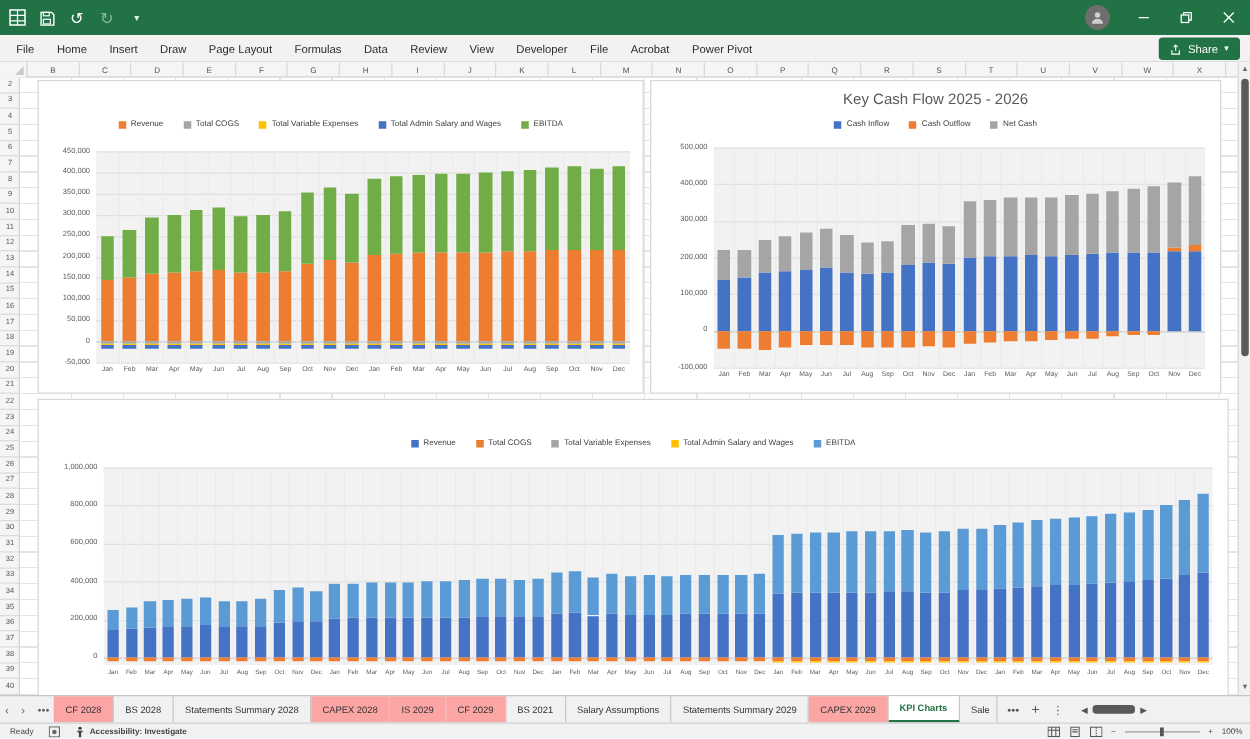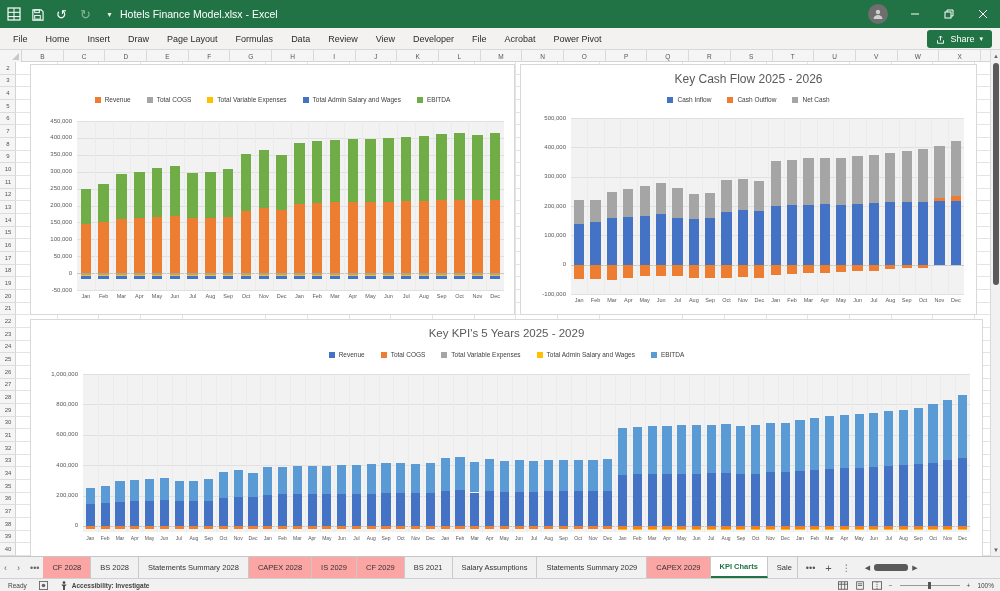--- a/index.html
+++ b/index.html
@@ -97,21 +97,20 @@
         <svg width="13" height="13" viewBox="0 0 14 14">
             <path d="M2 2 h9 l2 2 v9 h-11 z" fill="none" stroke="#fff" stroke-width="1.2"></path>
             <rect x="4" y="8" width="6" height="4" fill="none" stroke="#fff" stroke-width="1"></rect>
             <rect x="4" y="2" width="5" height="3" fill="none" stroke="#fff" stroke-width="1"></rect>
           </svg>
       </span>
       <span class="ico">↺</span>
       <span class="ico dim">↻</span>
       <span class="ico chev">▾</span>
     </div>
-    <div class="title-text">Hotels Finance Model.xlsx  -  Excel</div>
     <div class="win-controls">
       <span class="avatar">
         <svg width="12" height="12" viewBox="0 0 12 12">
             <circle cx="6" cy="4" r="2.2" fill="#cfcfcf"></circle>
             <path d="M1.5 11 a4.5 4 0 0 1 9 0 z" fill="#cfcfcf"></path>
           </svg>
       </span>
       <span class="win-btn">
         <svg width="10" height="10" viewBox="0 0 10 10">
             <line x1="1" y1="5" x2="9" y2="5" stroke="#fff" stroke-width="1"></line>
@@ -590,21 +589,20 @@
           <div class="xtick" style="left: 312px; top: 232px; width: 16.38px; font-size: 5.5px;">May</div>
           <div class="xtick" style="left: 328.38px; top: 232px; width: 16.38px; font-size: 5.5px;">Jun</div>
           <div class="xtick" style="left: 344.75px; top: 232px; width: 16.38px; font-size: 5.5px;">Jul</div>
           <div class="xtick" style="left: 361.13px; top: 232px; width: 16.38px; font-size: 5.5px;">Aug</div>
           <div class="xtick" style="left: 377.5px; top: 232px; width: 16.38px; font-size: 5.5px;">Sep</div>
           <div class="xtick" style="left: 393.88px; top: 232px; width: 16.38px; font-size: 5.5px;">Oct</div>
           <div class="xtick" style="left: 410.25px; top: 232px; width: 16.38px; font-size: 5.5px;">Nov</div>
           <div class="xtick" style="left: 426.63px; top: 232px; width: 16.38px; font-size: 5.5px;">Dec</div>
         </div>
         <div class="chart" style="left: 30px; top: 269px; width: 953px; height: 238px;">
-          <div class="chart-title" style="font-size: 11.5px;">Key KPI's 5 Years 2025 - 2029</div>
           <div class="chart-legend">
             <span class="legend-item">
               <span class="legend-swatch" style="background: rgb(68, 114, 196);"></span>
               <span>Revenue</span>
             </span>
             <span class="legend-item">
               <span class="legend-swatch" style="background: rgb(237, 125, 49);"></span>
               <span>Total COGS</span>
             </span>
             <span class="legend-item">

